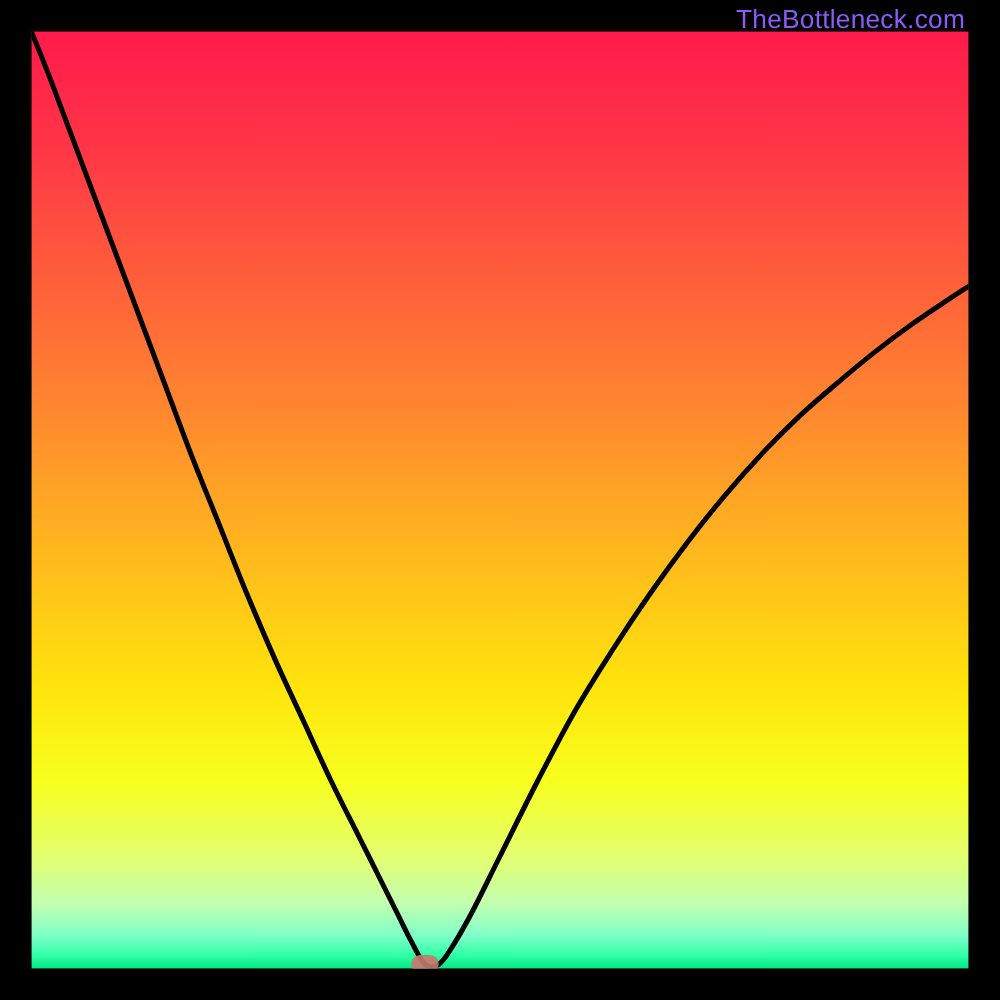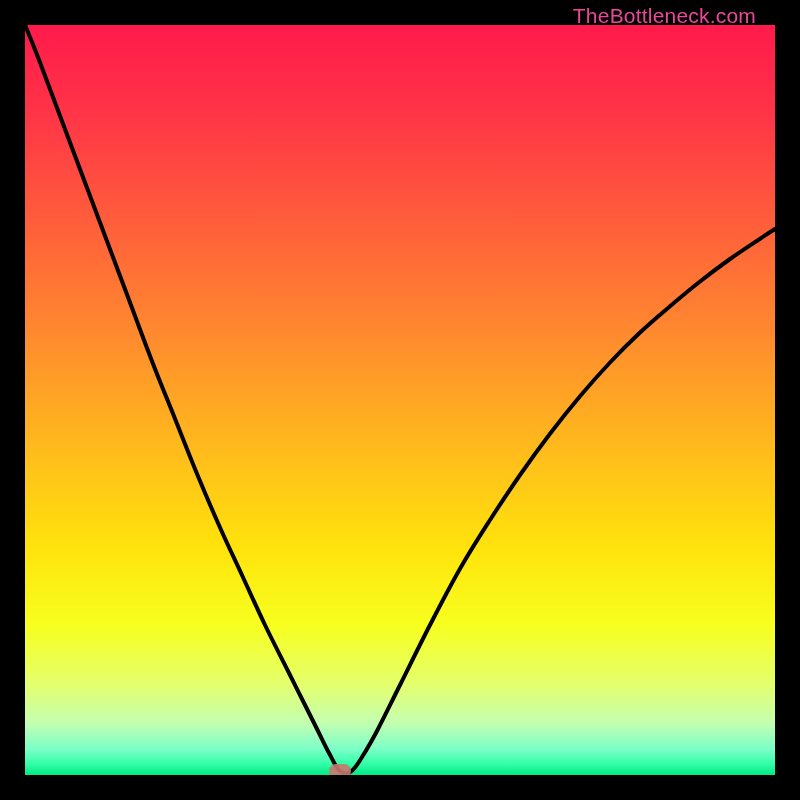--- a/index.html
+++ b/index.html
@@ -29,23 +29,23 @@
   }
   .gradient-bg {
     position: absolute;
     left: 0;
     top: 0;
     width: 100%;
     height: 100%;
   }
   .watermark {
     position: absolute;
-    right: 44px;
+    right: 28px;
     top: 4px;
-    color: #ec4899;
+    color: #8b5cf6;
     font-size: 21px;
     font-weight: 500;
     letter-spacing: 0.2px;
   }
   .curve-svg {
     position: absolute;
     left: 0;
     top: 0;
     width: 100%;
     height: 100%;

